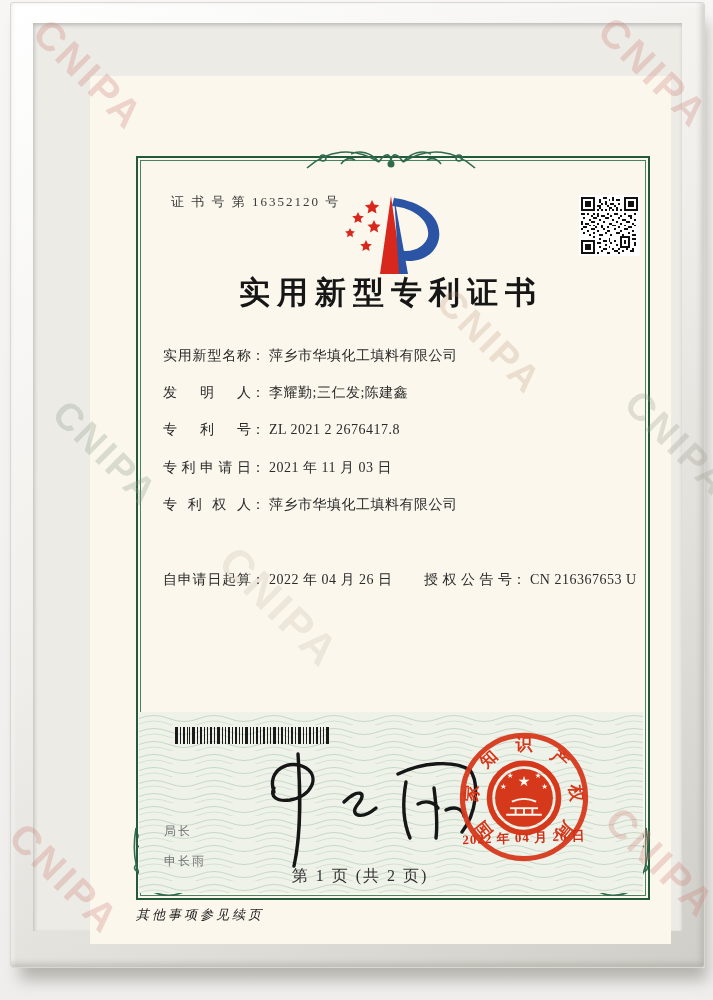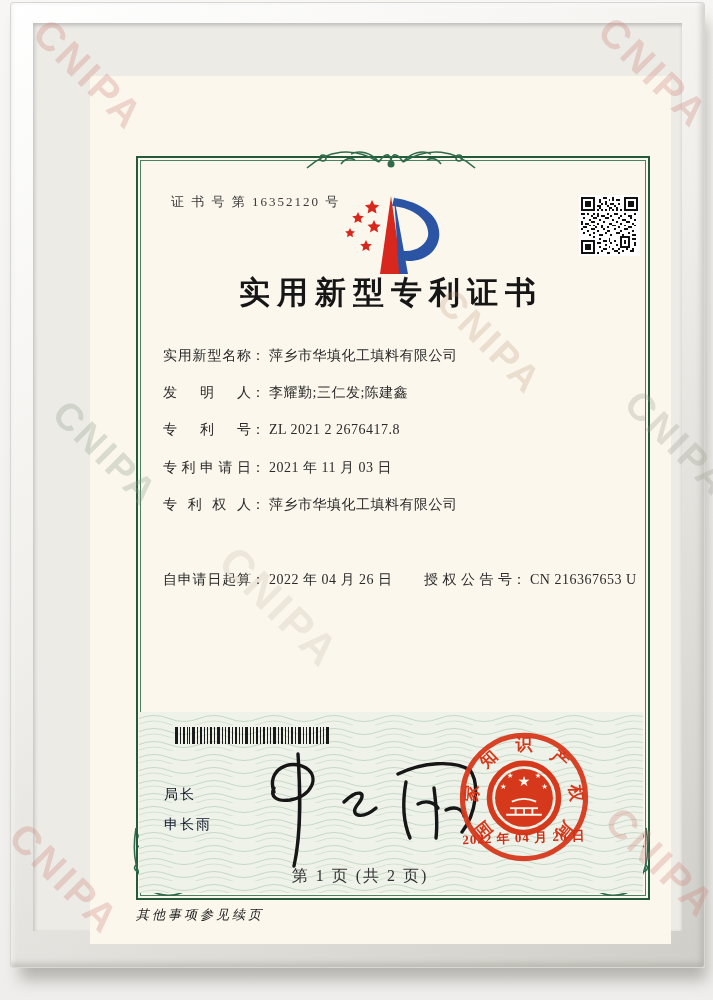--- a/index.html
+++ b/index.html
@@ -27,22 +27,22 @@
     font-size:31px;font-weight:600;color:#161616;letter-spacing:7px;}
   .frow{position:absolute;left:73px;width:470px;font-size:14px;color:#2a2a2a;white-space:nowrap;}
   .flabel{display:inline-block;width:88px;text-align:justify;text-align-last:justify;-moz-text-align-last:justify;vertical-align:top;}
   .fcolon{display:inline-block;margin-right:4px;}
   .fvalue{letter-spacing:.5px;}
   .grant2{margin-left:28px;}
   .paras{position:absolute;left:61px;top:514px;width:475px;font-size:13.2px;line-height:21px;
     color:#1d1d1d;text-align:justify;font-style:italic;letter-spacing:.4px;}
   .paras p{margin:0;text-indent:2em;}
   .barcode{position:absolute;left:85px;top:651px;width:156px;height:17px;}
-  .signer{position:absolute;left:74px;top:703px;font-family:"Liberation Sans","DejaVu Sans",sans-serif;
-    font-size:14px;color:#0f172a;letter-spacing:2px;line-height:30px;}
+  .signer{position:absolute;left:74px;top:740px;font-family:"Liberation Sans","DejaVu Sans",sans-serif;
+    font-size:12px;color:#737373;letter-spacing:2px;line-height:30px;}
   .signature{position:absolute;left:158px;top:668px;width:240px;height:130px;}
   .seal{position:absolute;left:364px;top:651px;width:140px;height:140px;}
   .sealdate{position:absolute;left:363px;top:753px;width:142px;text-align:center;color:#cf2f16;
     font-size:13px;letter-spacing:1px;white-space:nowrap;transform:rotate(-2deg);font-weight:600;}
   .pageinfo{position:absolute;left:46px;top:790px;width:448px;text-align:center;font-size:16px;color:#333;letter-spacing:2px;}
   .footnote{position:absolute;left:46px;top:830px;width:510px;text-align:left;font-size:13px;
     color:#1d1d1d;font-style:italic;letter-spacing:3px;}
   
   .orn-top{position:absolute;left:211px;top:62px;width:180px;height:36px;}
   .orn-bl{position:absolute;left:38px;top:750px;width:62px;height:74px;}

